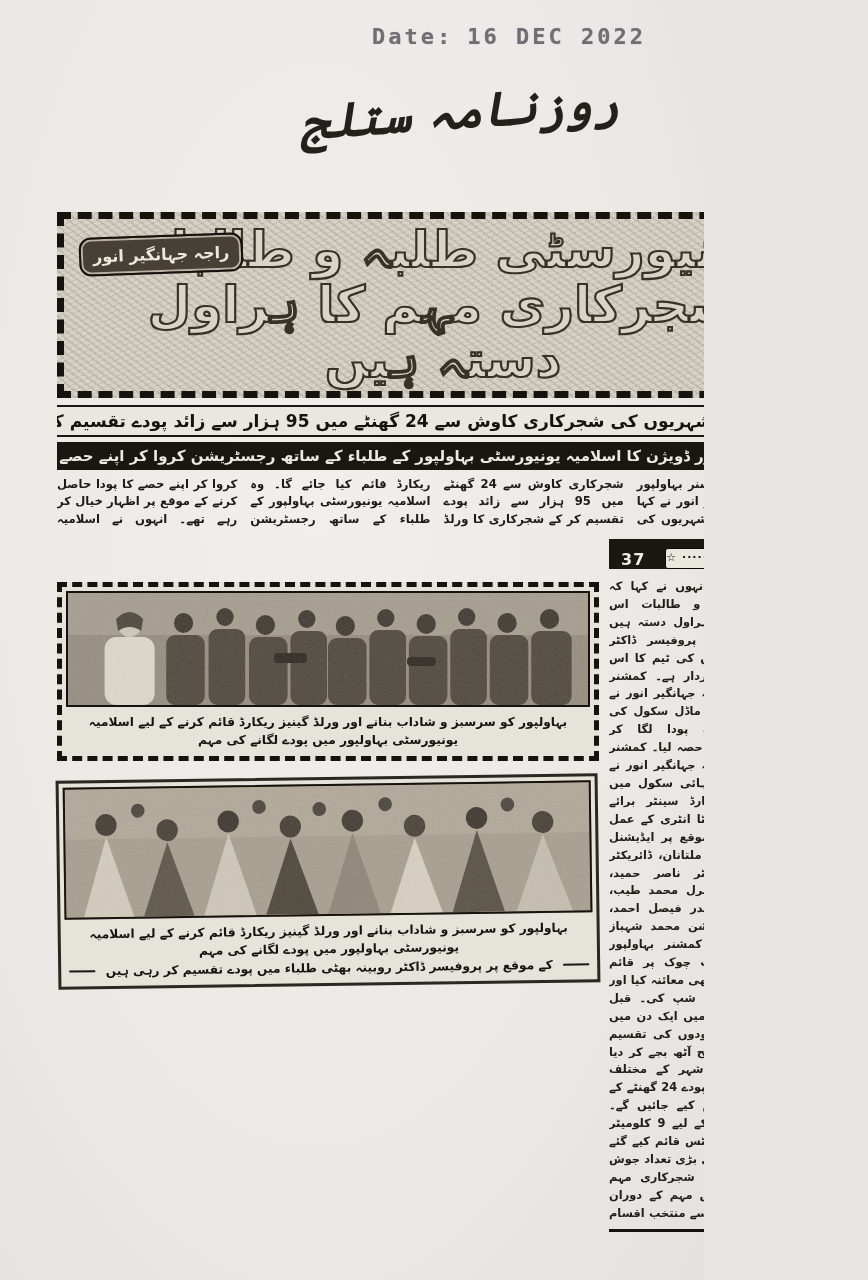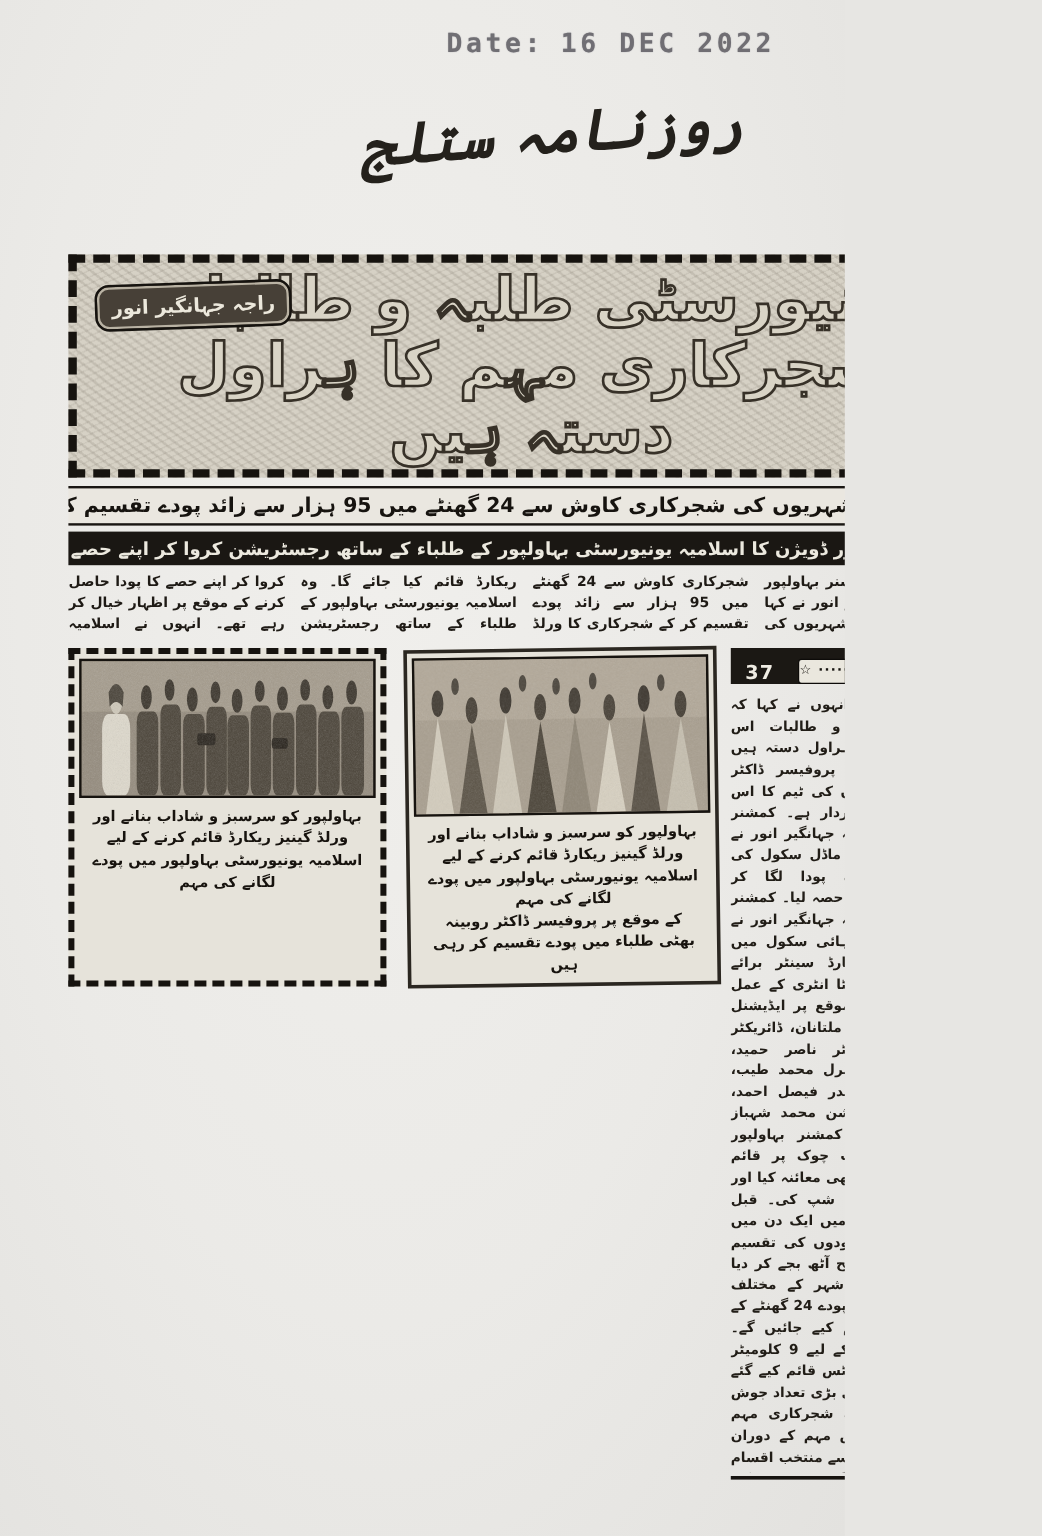--- a/index.html
+++ b/index.html
@@ -92,21 +92,21 @@
     width:44px;flex:none;direction:rtl;
     font-size:11px;color:#6e6a60;font-style:italic;
     transform:rotate(-6deg);line-height:1.1;text-align:center;
   }
   .cont-body{
     margin-top:9px;direction:rtl;text-align:justify;
     font-size:11.4px;line-height:1.57;font-weight:600;color:#211d17;
     height:648px;overflow:hidden;
   }
   .cont-underline{border-bottom:3px solid #16130f;width:95%;margin-top:3px;}
-  .photo-stack{flex:1;min-width:0;display:flex;flex-direction:row;gap:16px;direction:ltr;}
+  .photo-stack{flex:1;min-width:0;display:flex;flex-direction:column;gap:16px;direction:ltr;margin-top:43px;}
   .photo-block{background:#e6e3da;border:5px dashed #16130f;}
   .photo-block2{border:3px solid #2b2721;transform:rotate(-0.8deg);}
   .photo-frame{border:2px solid #16130f;margin:4px;position:relative;overflow:hidden;background:#9a9183;}
   .h112{height:112px;} .h128{height:128px;}
   .photo-frame svg{display:block;width:100%;height:100%;}
   .caption{
     padding:2px 8px 6px;direction:rtl;text-align:center;
     font-size:12.2px;font-weight:bold;color:#17130e;line-height:1.5;
   }
   .caption-l2{display:flex;align-items:center;justify-content:center;gap:10px;direction:rtl;}

